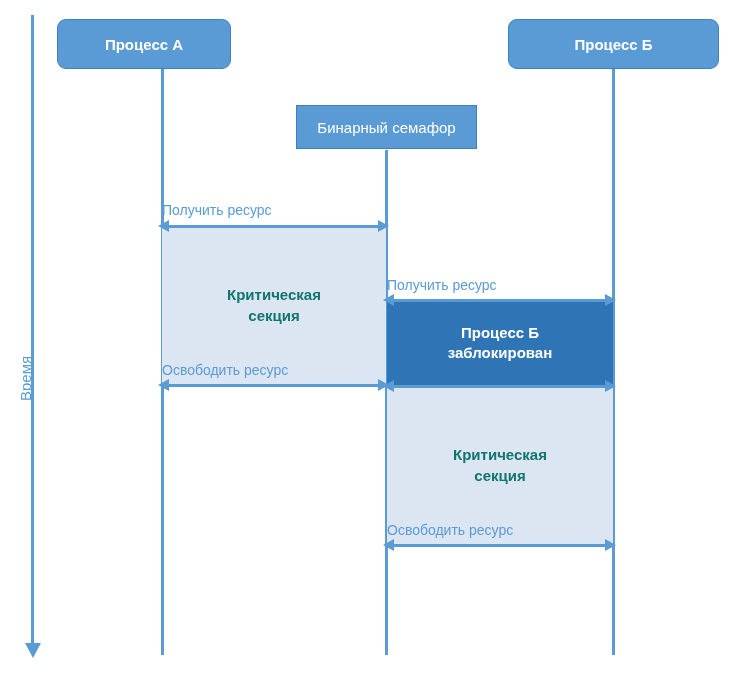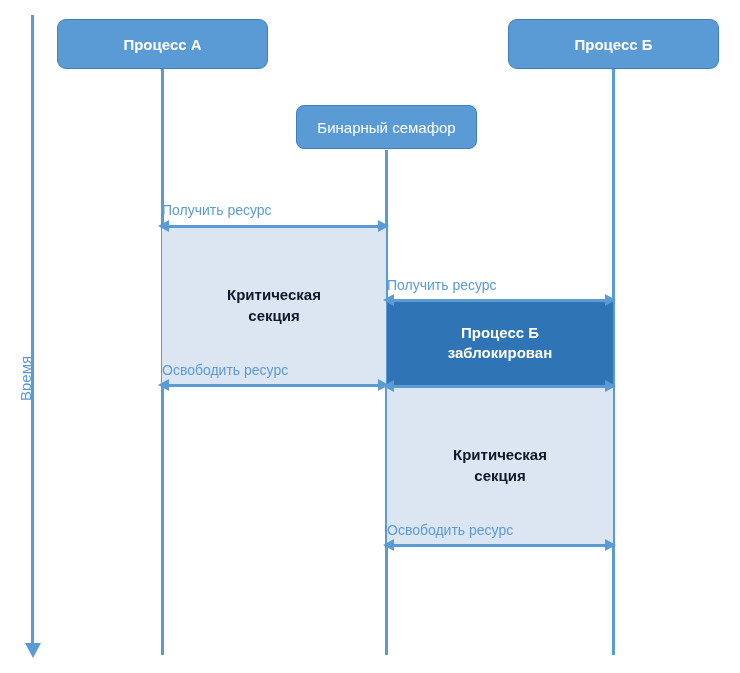--- a/index.html
+++ b/index.html
@@ -39,31 +39,31 @@
   .actor-box{
     position:absolute;
     background:#5B9BD5;
     border:1px solid #3F7FBF;
     display:flex;align-items:center;justify-content:center;
     color:#ffffff;font-weight:bold;font-size:15px;
     box-sizing:border-box;
     text-align:center;
   }
   .actor-box.rounded{border-radius:9px;}
-  .actor-box.square{border-radius:8px;font-weight:normal;font-size:15px;}
+  .actor-box.square{border-radius:0;font-weight:normal;font-size:15px;}
 
   
   .state-box{
     position:absolute;box-sizing:border-box;
     display:flex;align-items:center;justify-content:center;
     text-align:center;line-height:1.35;
   }
   .state-box.critical{
     background:#DCE6F2;
-    color:#0f172a;font-weight:bold;font-size:15px;
+    color:#0f766e;font-weight:bold;font-size:15px;
   }
   .state-box.blocked{
     background:#2F75B5;
     color:#ffffff;font-weight:bold;font-size:15px;
   }
 
   
   .msg-line{
     position:absolute;height:3px;background:#5B9BD5;
   }
@@ -130,21 +130,21 @@
 
   <div class="msg-line" style="left:387px;top:385px;width:226px;"></div>
   <div class="arrow-head left" style="left:383px;top:380px;"></div>
   <div class="arrow-head right" style="left:605px;top:380px;"></div>
 
   <div class="msg-label" style="left:387px;top:522px;width:226px;">Освободить ресурс</div>
   <div class="msg-line" style="left:387px;top:544px;width:226px;"></div>
   <div class="arrow-head left" style="left:383px;top:539px;"></div>
   <div class="arrow-head right" style="left:605px;top:539px;"></div>
 
-  <div class="actor-box rounded" style="left:57px;top:19px;width:211px;height:50px;">
+  <div class="actor-box rounded" style="left:57px;top:19px;width:174px;height:50px;">
     <span>Процесс А</span>
   </div>
 
   <div class="actor-box square" style="left:296px;top:105px;width:181px;height:44px;">
     <span>Бинарный семафор</span>
   </div>
 
   <div class="actor-box rounded" style="left:508px;top:19px;width:211px;height:50px;">
     <span>Процесс Б</span>
   </div>

